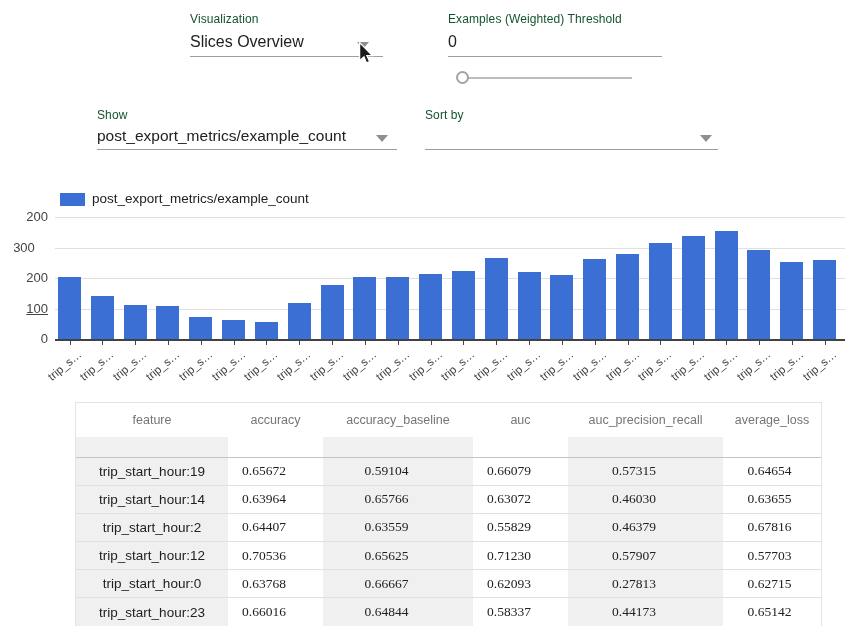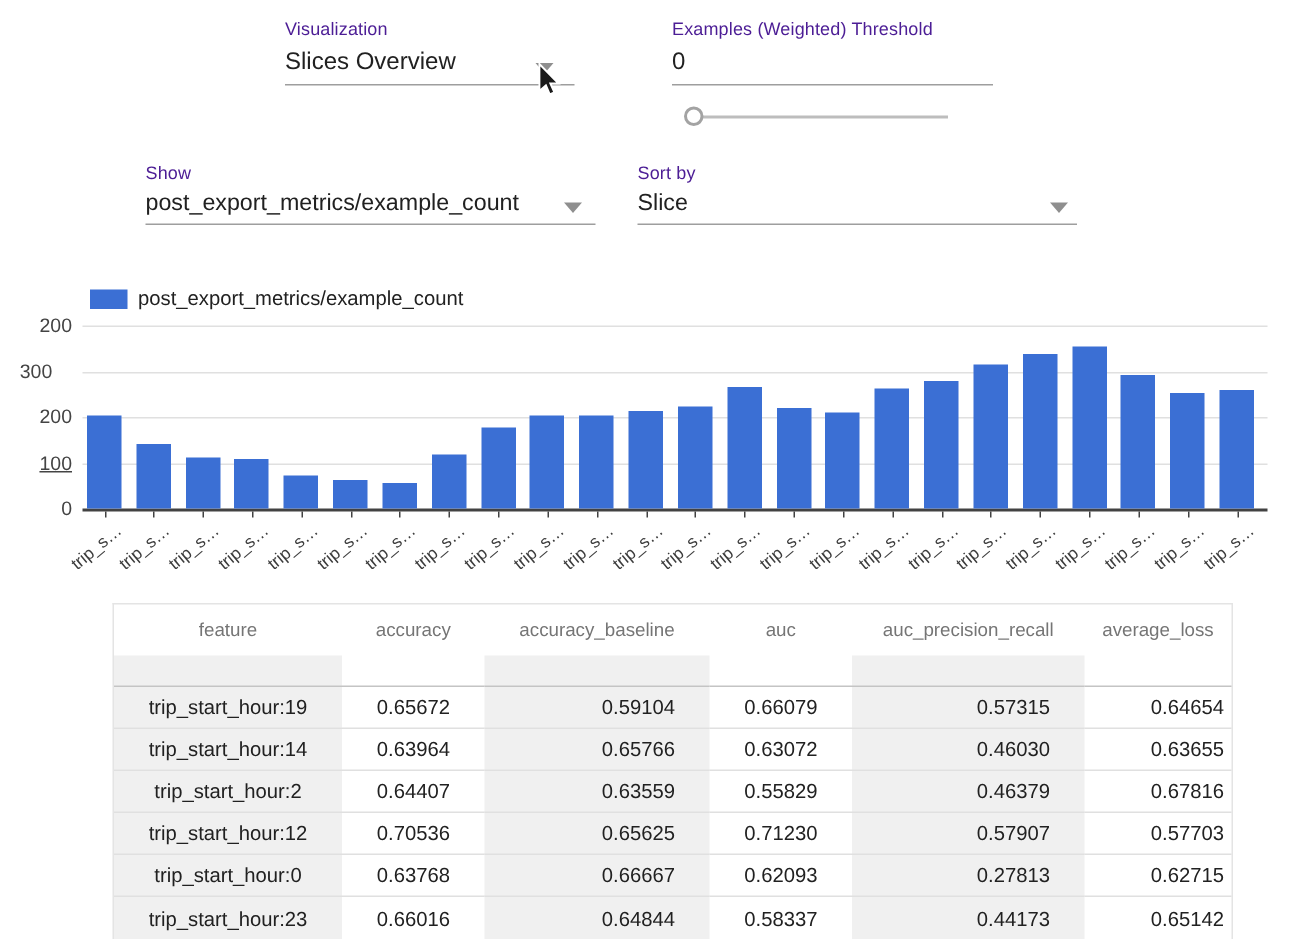--- a/index.html
+++ b/index.html
@@ -6,21 +6,21 @@
   html, body {
     width: 863px; height: 626px;
     background: #ffffff;
     font-family: "Liberation Sans", sans-serif;
     overflow: hidden;
   }
   #stage { position: relative; width: 863px; height: 626px; background:#fff; }
   .abs { position: absolute; }
 
   
-  .ctl-label { font-size: 12px; color: #4c1d95; letter-spacing: .1px; }
+  .ctl-label { font-size: 12px; color: #14532d; letter-spacing: .1px; }
   .dd { border-bottom: 1px solid #9e9e9e; }
   .dd-value { font-size: 16px; color: #212121; margin-top: 7px; white-space: nowrap; }
   .dd-value.sm { font-size: 15.5px; margin-top: 5px; }
   .caret {
     position: absolute; width: 0; height: 0;
     border-left: 6px solid transparent; border-right: 6px solid transparent;
     border-top: 7px solid #8f8f8f;
   }
   .input-line { border-bottom: 1px solid #9e9e9e; }
   .input-value { font-size: 16px; color: #212121; margin-top: 7px; }
@@ -53,21 +53,21 @@
   }
   table { border-collapse: collapse; table-layout: fixed; width: 745px; }
   tr.hdr { height: 34px; }
   tr.hdr th { font-weight: 400; font-size: 12.5px; color: #757575; text-align: center; vertical-align: middle; }
   tr.filter { height: 20px; }
   tr.filter td { border-bottom: 1px solid #c4c4c4; }
   tbody tr { height: 28.2px; }
   tbody td { font-size: 13.5px; color: #212121; vertical-align: middle; border-bottom: 1px solid #e0e0e0; }
   tr.filter td.stripe, tbody td.stripe { background: #f0f0f0; }
   tbody td.feat { text-align: center; }
-  tbody td.num { text-align: right; padding-right: 23px; }
+  tbody td.num { text-align: center; padding-right: 23px; font-family: Liberation Serif, serif; }
   tbody td.num.last { padding-right: 5px; }
 
   
   #cursor { left: 358px; top: 42px; z-index: 20; }
 </style>
 </head>
 <body>
 
 <div id="stage">
 
@@ -88,21 +88,20 @@
   </div>
 
   <div class="abs dd" style="left:97px; top:108px; width:300px; height:42px;">
     <div class="ctl-label">Show</div>
     <div class="dd-value sm">post_export_metrics/example_count</div>
     <span class="caret" style="right:9px; bottom:7px;"></span>
   </div>
 
   <div class="abs dd" style="left:425px; top:108px; width:293px; height:42px;">
     <div class="ctl-label">Sort by</div>
-    <div class="dd-value sm">Slice</div>
     <span class="caret" style="right:6px; bottom:7px;"></span>
   </div>
 
   <div id="chart" class="abs">
     <div class="legend-swatch" id="legend-swatch" style="background: rgb(59, 111, 212);"></div>
     <div class="legend-text">post_export_metrics/example_count</div>
     <div id="plot">
         <div class="gridline" style="top: 32px;"></div>
         <div class="ylab" style="top: 25px;">200</div>
         <div class="gridline" style="top: 62.5px;"></div>

